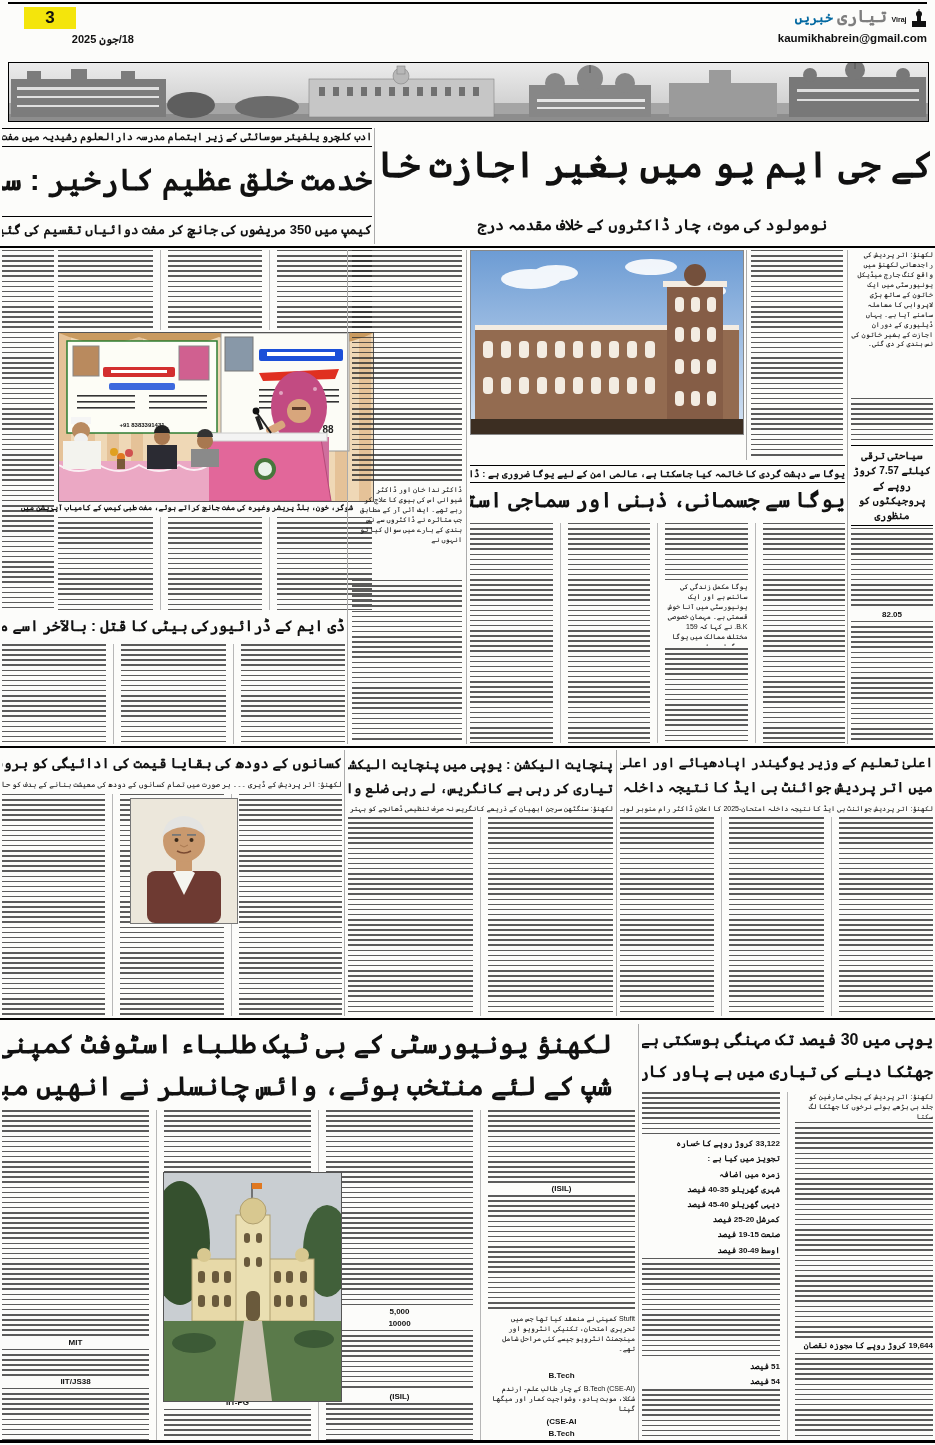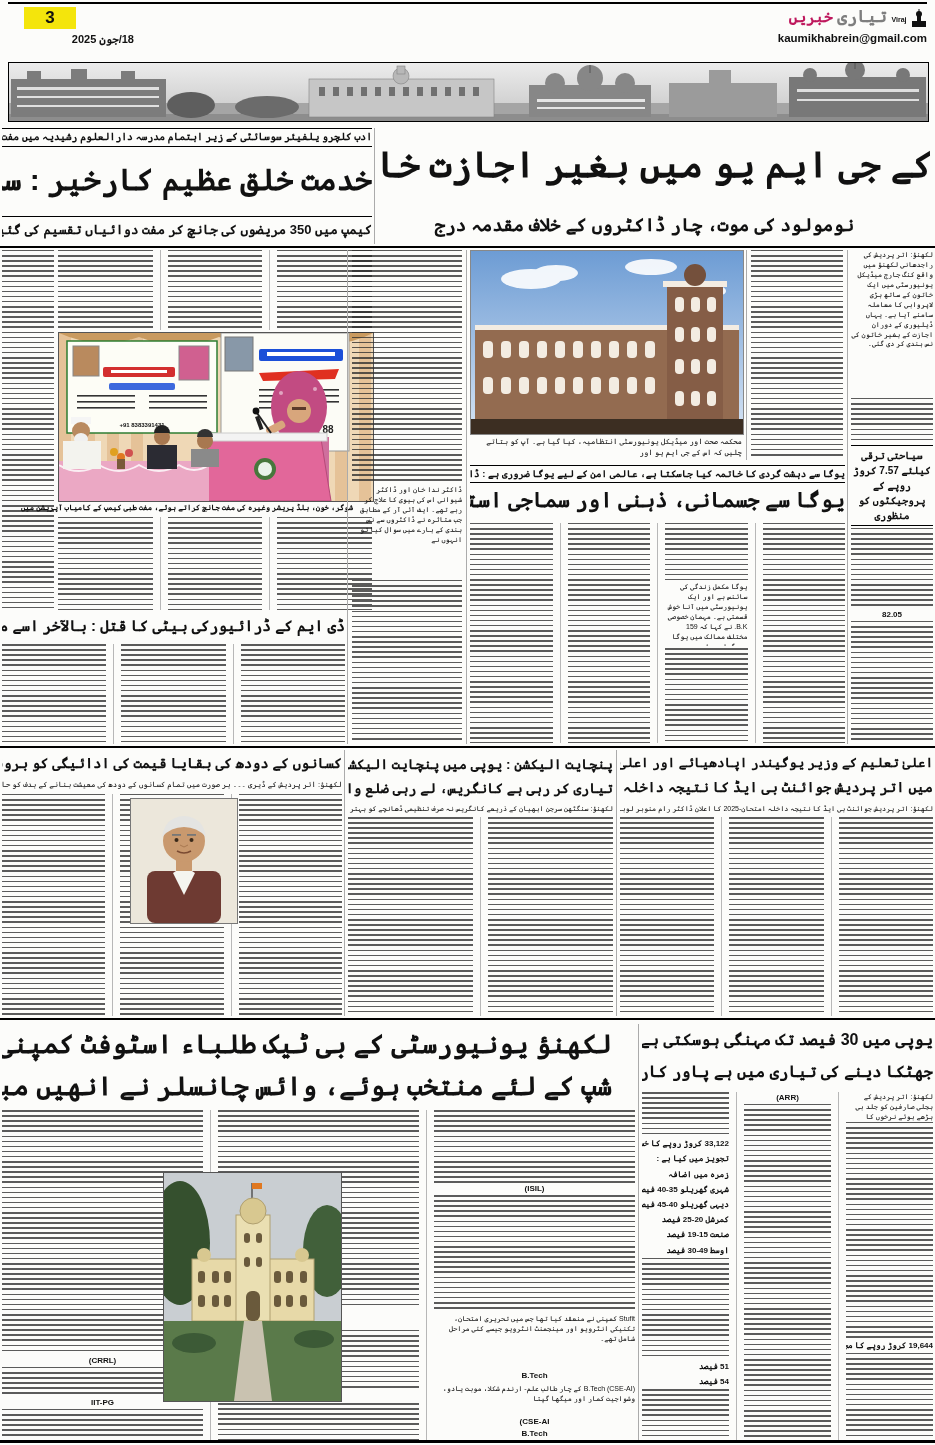--- a/index.html
+++ b/index.html
@@ -42,21 +42,21 @@
     <span style="display:inline-block;vertical-align:middle;">
       <svg width="16" height="18" viewBox="0 0 16 18">
           <rect x="6" y="6" width="4" height="12" fill="#111"></rect>
           <circle cx="8" cy="5" r="3" fill="#111"></circle>
           <rect x="1" y="12" width="14" height="6" fill="#111"></rect>
           <line x1="8" y1="0" x2="8" y2="3" stroke="#111"></line>
         </svg>
     </span>
     <span style="font-size:7px;font-weight:bold;direction:ltr;display:inline-block;">Viraj</span>
     <span class="b" style="font-size:17px;color:#7e7e7e;">تیاری</span>
-    <span class="b" style="font-size:15px;color:#be185d;">خبریں</span>
+    <span class="b" style="font-size:13px;color:#0369a1;">خبریں</span>
   </div>
   <div class="abs b nowrap" style="right:8px;top:32px;width:220px;font-size:11.5px;text-align:right;">kaumikhabrein@gmail.com</div>
 
   <div class="abs" style="left:8px;top:62px;width:919px;height:58px;border:1px solid #000;overflow:hidden;">
     <svg width="919" height="58" viewBox="0 0 919 58" preserveAspectRatio="none">
       <defs>
           <linearGradient id="psky" x1="0" y1="0" x2="0" y2="1">
         <stop offset="0" stop-color="#ececec"></stop>
             <stop offset="1" stop-color="#c6c6c6"></stop>
           </linearGradient>
@@ -125,21 +125,21 @@
     </svg>
   </div>
 
   <div class="abs kicker" style="left:2px;top:128px;width:370px;height:17px;font-size:10px;line-height:16px;">ادب کلچرو یلفیئر سوسائٹی کے زیر اہتمام مدرسہ دارالعلوم رشیدیہ میں مفت میڈیکل کیمپ</div>
   <div class="abs hl" style="left:2px;top:150px;width:370px;height:62px;font-size:30px;line-height:60px;">خدمت خلق عظیم کارخیر : سمیہ رانا</div>
   <div class="abs hl" style="left:2px;top:216px;width:370px;height:28px;font-size:13px;line-height:26px;border-top:1px solid #000;">کیمپ میں 350 مریضوں کی جانچ کر مفت دوائیاں تقسیم کی گئیں</div>
 
   <div class="rule-v" style="left:374px;top:128px;height:116px;"></div>
 
   <div class="abs hl" style="left:380px;top:126px;width:553px;height:80px;font-size:36px;line-height:78px;">کے جی ایم یو میں بغیر اجازت خاتون کی کر دی نس بندی</div>
-  <div class="abs hl" style="left:368px;top:210px;width:553px;height:32px;font-size:18px;line-height:30px;">نومولود کی موت، چار ڈاکٹروں کے خلاف مقدمہ درج</div>
+  <div class="abs hl" style="left:376px;top:210px;width:553px;height:32px;font-size:15px;line-height:30px;">نومولود کی موت، چار ڈاکٹروں کے خلاف مقدمہ درج</div>
 
   <div class="rule-h" style="left:0;top:246px;width:935px;height:2px;"></div>
 
   <div class="abs tx" style="left:2px;top:250px;width:52px;height:362px;"></div>
 
   <div class="abs cols" style="left:58px;top:250px;width:314px;height:80px;">
     <div>
         <div class="tx" style="flex:1"></div>
       </div>
     <div>
@@ -337,21 +337,20 @@
           <rect x="220" y="108" width="9" height="15" rx="4"></rect>
           <rect x="236" y="108" width="9" height="15" rx="4"></rect>
         <rect x="204" y="140" width="9" height="15" rx="4"></rect>
           <rect x="220" y="140" width="9" height="15" rx="4"></rect>
           <rect x="236" y="140" width="9" height="15" rx="4"></rect>
       </g>
       <rect x="0" y="168" width="272" height="15" fill="#3c2e22"></rect>
     </svg>
   </div>
 
-  <div class="abs ur-s" style="left:470px;top:437px;width:272px;height:24px;font-size:7.5px;">محکمہ صحت اور میڈیکل یونیورسٹی انتظامیہ، کیا گیا ہے۔ آپ کو بتاتے چلیں کہ اس کے جی ایم یو اور</div>
 
   <div class="abs kicker" style="left:470px;top:465px;width:375px;height:16px;font-size:9.5px;line-height:15px;">یوگا سے دہشت گردی کا خاتمہ کیا جاسکتا ہے، عالمی امن کے لیے یوگا ضروری ہے : ڈاکٹر ناگیندر</div>
   <div class="abs hl" style="left:470px;top:483px;width:375px;height:36px;font-size:21px;line-height:34px;">یوگا سے جسمانی، ذہنی اور سماجی استحکام ممکن : غیر ملکی ماہرین</div>
   <div class="abs cols" style="left:470px;top:523px;width:375px;height:220px;">
     <div>
         <div class="tx" style="flex:1"></div>
       </div>
     <div>
         <div class="tx" style="flex:1"></div>
       </div>
@@ -443,20 +442,27 @@
         <div class="tx" style="flex:1"></div>
       </div>
   </div>
 
   <div class="rule-h" style="left:0;top:1018px;width:935px;height:2px;"></div>
 
   <div class="abs hl" style="left:2px;top:1026px;width:610px;height:38px;font-size:26px;line-height:37px;">لکھنؤ یونیورسٹی کے بی ٹیک طلباء اسٹوفٹ کمپنی میں انٹرن</div>
   <div class="abs hl" style="left:2px;top:1068px;width:610px;height:38px;font-size:26px;line-height:37px;">شپ کے لئے منتخب ہوئے، وائس چانسلر نے انھیں مبارکباد دی</div>
 
   <div class="abs cols" style="left:2px;top:1110px;width:633px;height:330px;">
+    <div>
+      <div class="tx" style="flex:2.6"></div>
+      <div class="tok">MIT</div>
+      <div class="tx" style="flex:0.3"></div>
+      <div class="tok">IIT/JS38</div>
+      <div class="tx" style="flex:0.6"></div>
+    </div>
     <div>
       <div class="tx" style="flex:2.4"></div>
       <div class="tok">(CRRL)</div>
       <div class="tx" style="flex:0.3"></div>
       <div class="tok">IIT-PG</div>
       <div class="tx" style="flex:0.3"></div>
     </div>
     <div>
       <div class="tx" style="flex:1.6"></div>
       <div class="tok">5,000</div>
@@ -530,24 +536,20 @@
       <div class="stat">دیہی گھریلو 40-45 فیصد</div>
       <div class="stat">کمرشل 20-25 فیصد</div>
       <div class="stat">صنعت 15-19 فیصد</div>
       <div class="stat">اوسط 49-30 فیصد</div>
       <div class="tx" style="flex:0.8"></div>
       <div class="stat">51 فیصد</div>
       <div class="stat">54 فیصد</div>
       <div class="tx" style="flex:0.4"></div>
     </div>
     <div>
-      <div class="tok">(ARR)</div>
-      <div class="tx" style="flex:1"></div>
-    </div>
-    <div>
       <div class="ur-s" style="height:30px;">لکھنؤ: اتر پردیش کے بجلی صارفین کو جلد ہی بڑھے ہوئے نرخوں کا جھٹکا لگ سکتا</div>
       <div class="tx" style="flex:1.5"></div>
       <div class="stat">19,644 کروڑ روپے کا مجوزہ نقصان</div>
       <div class="tx" style="flex:0.6"></div>
     </div>
   </div>
 
   <div class="rule-h" style="left:0;top:1440px;width:935px;height:3px;"></div>
 
 </div>

